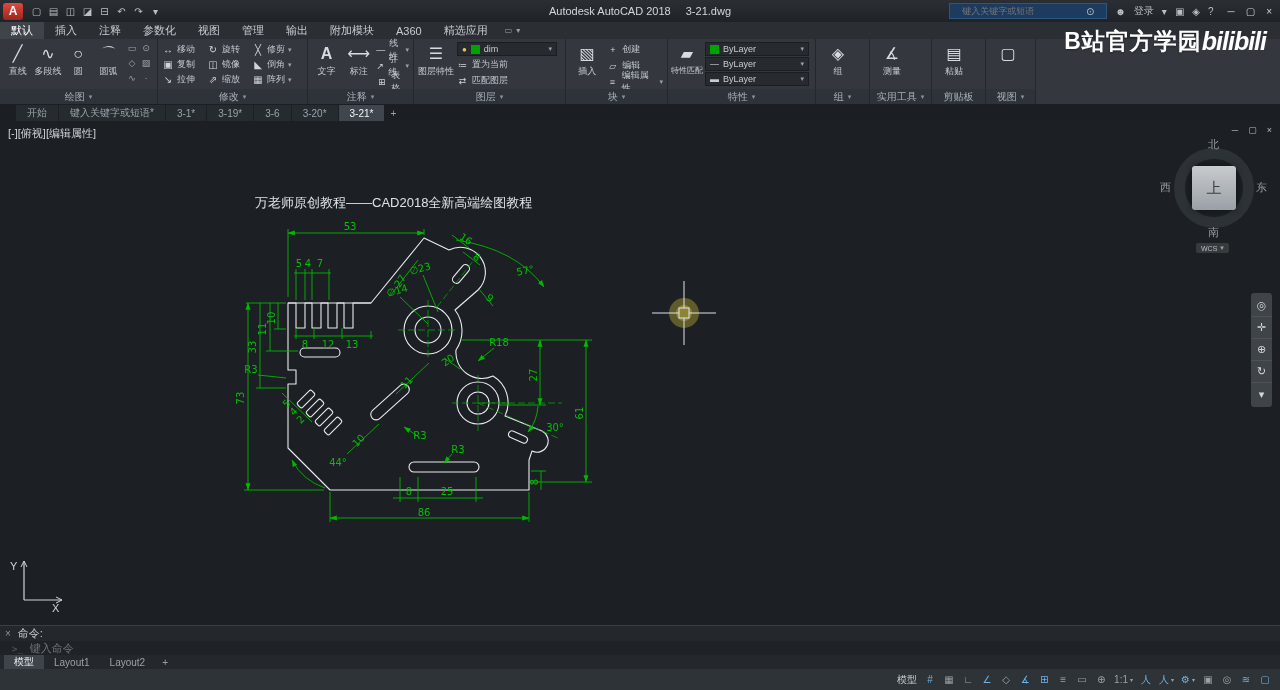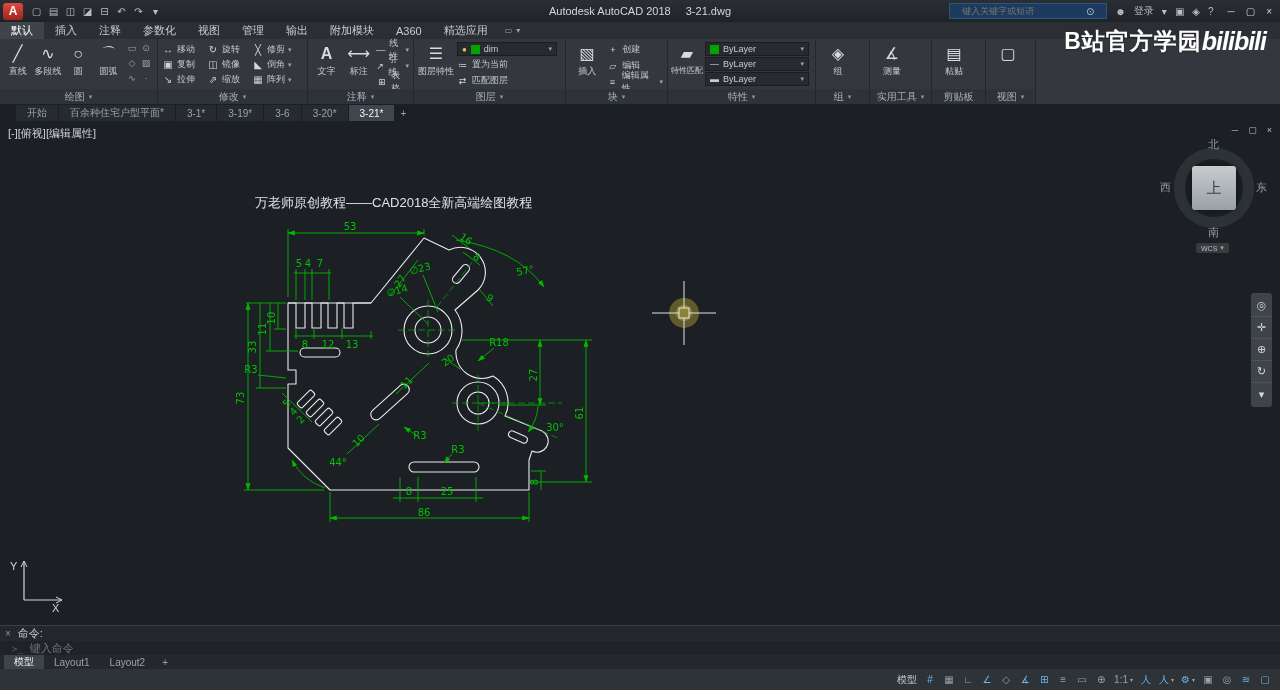--- a/index.html
+++ b/index.html
@@ -434,21 +434,21 @@
       <div class="p-label">
         <span>视图</span>
           <span class="caret">▾</span>
       </div>
     </div>
 
   </div>
 
   <div class="filetabs">
     <div class="ftab">开始</div>
-    <div class="ftab">百余种住宅户型平面*</div>
+    <div class="ftab">键入关键字或短语*</div>
     <div class="ftab">3-1*</div>
     <div class="ftab">3-19*</div>
     <div class="ftab">3-6</div>
     <div class="ftab">3-20*</div>
     <div class="ftab active">3-21*</div>
     <div class="ftab-add">+</div>
   </div>
 
   <div class="canvas">
 

